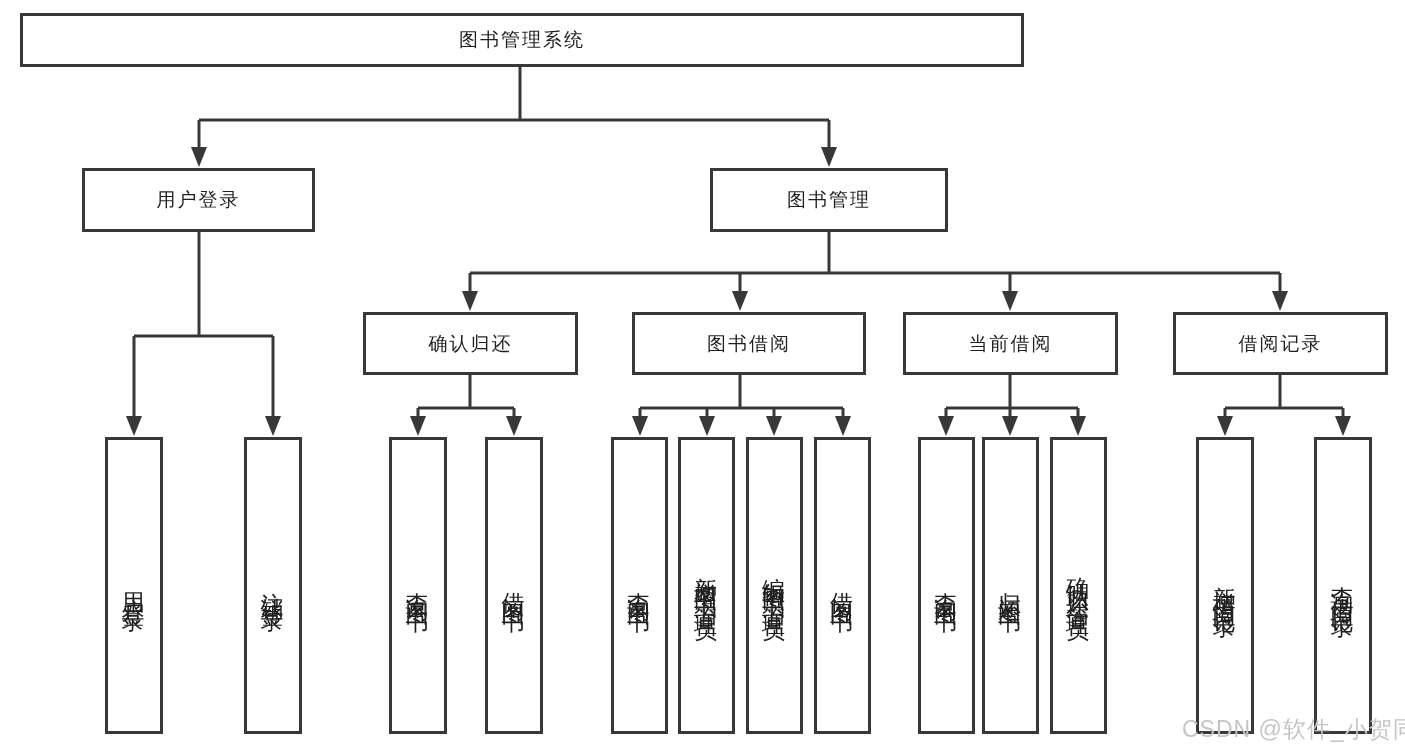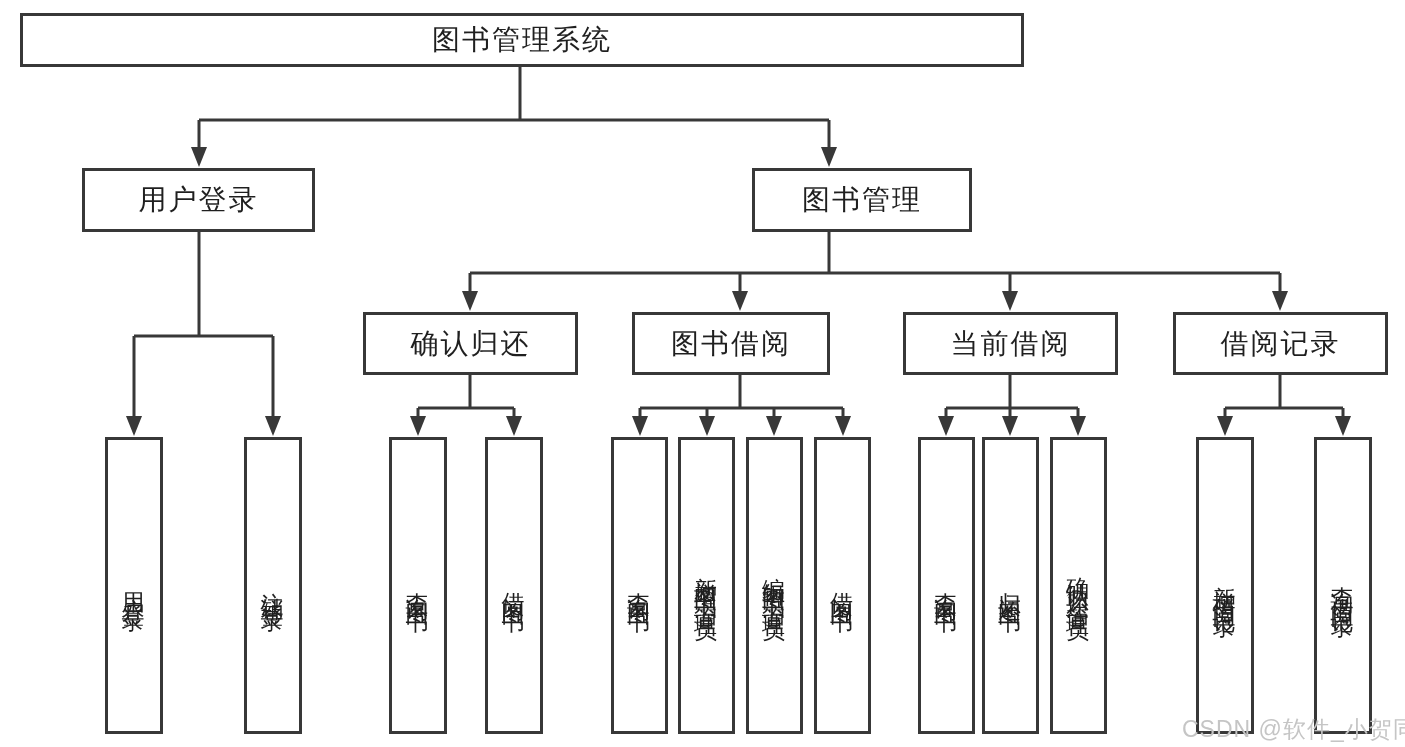--- a/index.html
+++ b/index.html
@@ -17,21 +17,21 @@
     font-family:"Liberation Sans","DejaVu Sans",sans-serif;
     color:var(--text);
   }
   #connectors{position:absolute;left:0;top:0;width:1405px;height:747px;}
   .hnode{
     position:absolute;
     box-sizing:border-box;
     border:3px solid var(--line);
     background:var(--bg);
     display:flex;align-items:center;justify-content:center;
-    font-size:28px;letter-spacing:2px;
+    font-size:19px;letter-spacing:2px;
     color:var(--text);
     white-space:nowrap;
   }
   .vnode{
     position:absolute;
     top:437px;height:297px;
     box-sizing:border-box;
     border:3px solid var(--line);
     background:var(--bg);
     display:flex;align-items:center;justify-content:center;
@@ -109,24 +109,24 @@
       <polygon points="1010,436 1002,416 1018,416"></polygon>
       <polygon points="1078,436 1070,416 1086,416"></polygon>
       <polygon points="1225,436 1217,416 1233,416"></polygon>
       <polygon points="1343,436 1335,416 1351,416"></polygon>
     </g>
   </svg>
 
   <div class="hnode" style="left:20px;top:13px;width:1004px;height:54px;">图书管理系统</div>
 
   <div class="hnode" style="left:82px;top:168px;width:233px;height:64px;">用户登录</div>
-  <div class="hnode" style="left:752px;top:168px;width:220px;height:64px;">图书管理</div>
+  <div class="hnode" style="left:710px;top:168px;width:238px;height:64px;">图书管理</div>
 
   <div class="hnode" style="left:363px;top:312px;width:215px;height:63px;">确认归还</div>
-  <div class="hnode" style="left:632px;top:312px;width:198px;height:63px;">图书借阅</div>
+  <div class="hnode" style="left:632px;top:312px;width:234px;height:63px;">图书借阅</div>
   <div class="hnode" style="left:1173px;top:312px;width:215px;height:63px;">借阅记录</div>
   <div class="hnode" style="left:903px;top:312px;width:215px;height:63px;">当前借阅</div>
 
   <div class="vnode" style="left:105px;width:58px;">用户登录</div>
   <div class="vnode" style="left:244px;width:58px;">注销登录</div>
 
   <div class="vnode" style="left:389px;width:58px;">查询图书</div>
   <div class="vnode" style="left:485px;width:58px;">借阅图书</div>
 
   <div class="vnode" style="left:611px;width:57px;">查询图书</div>

